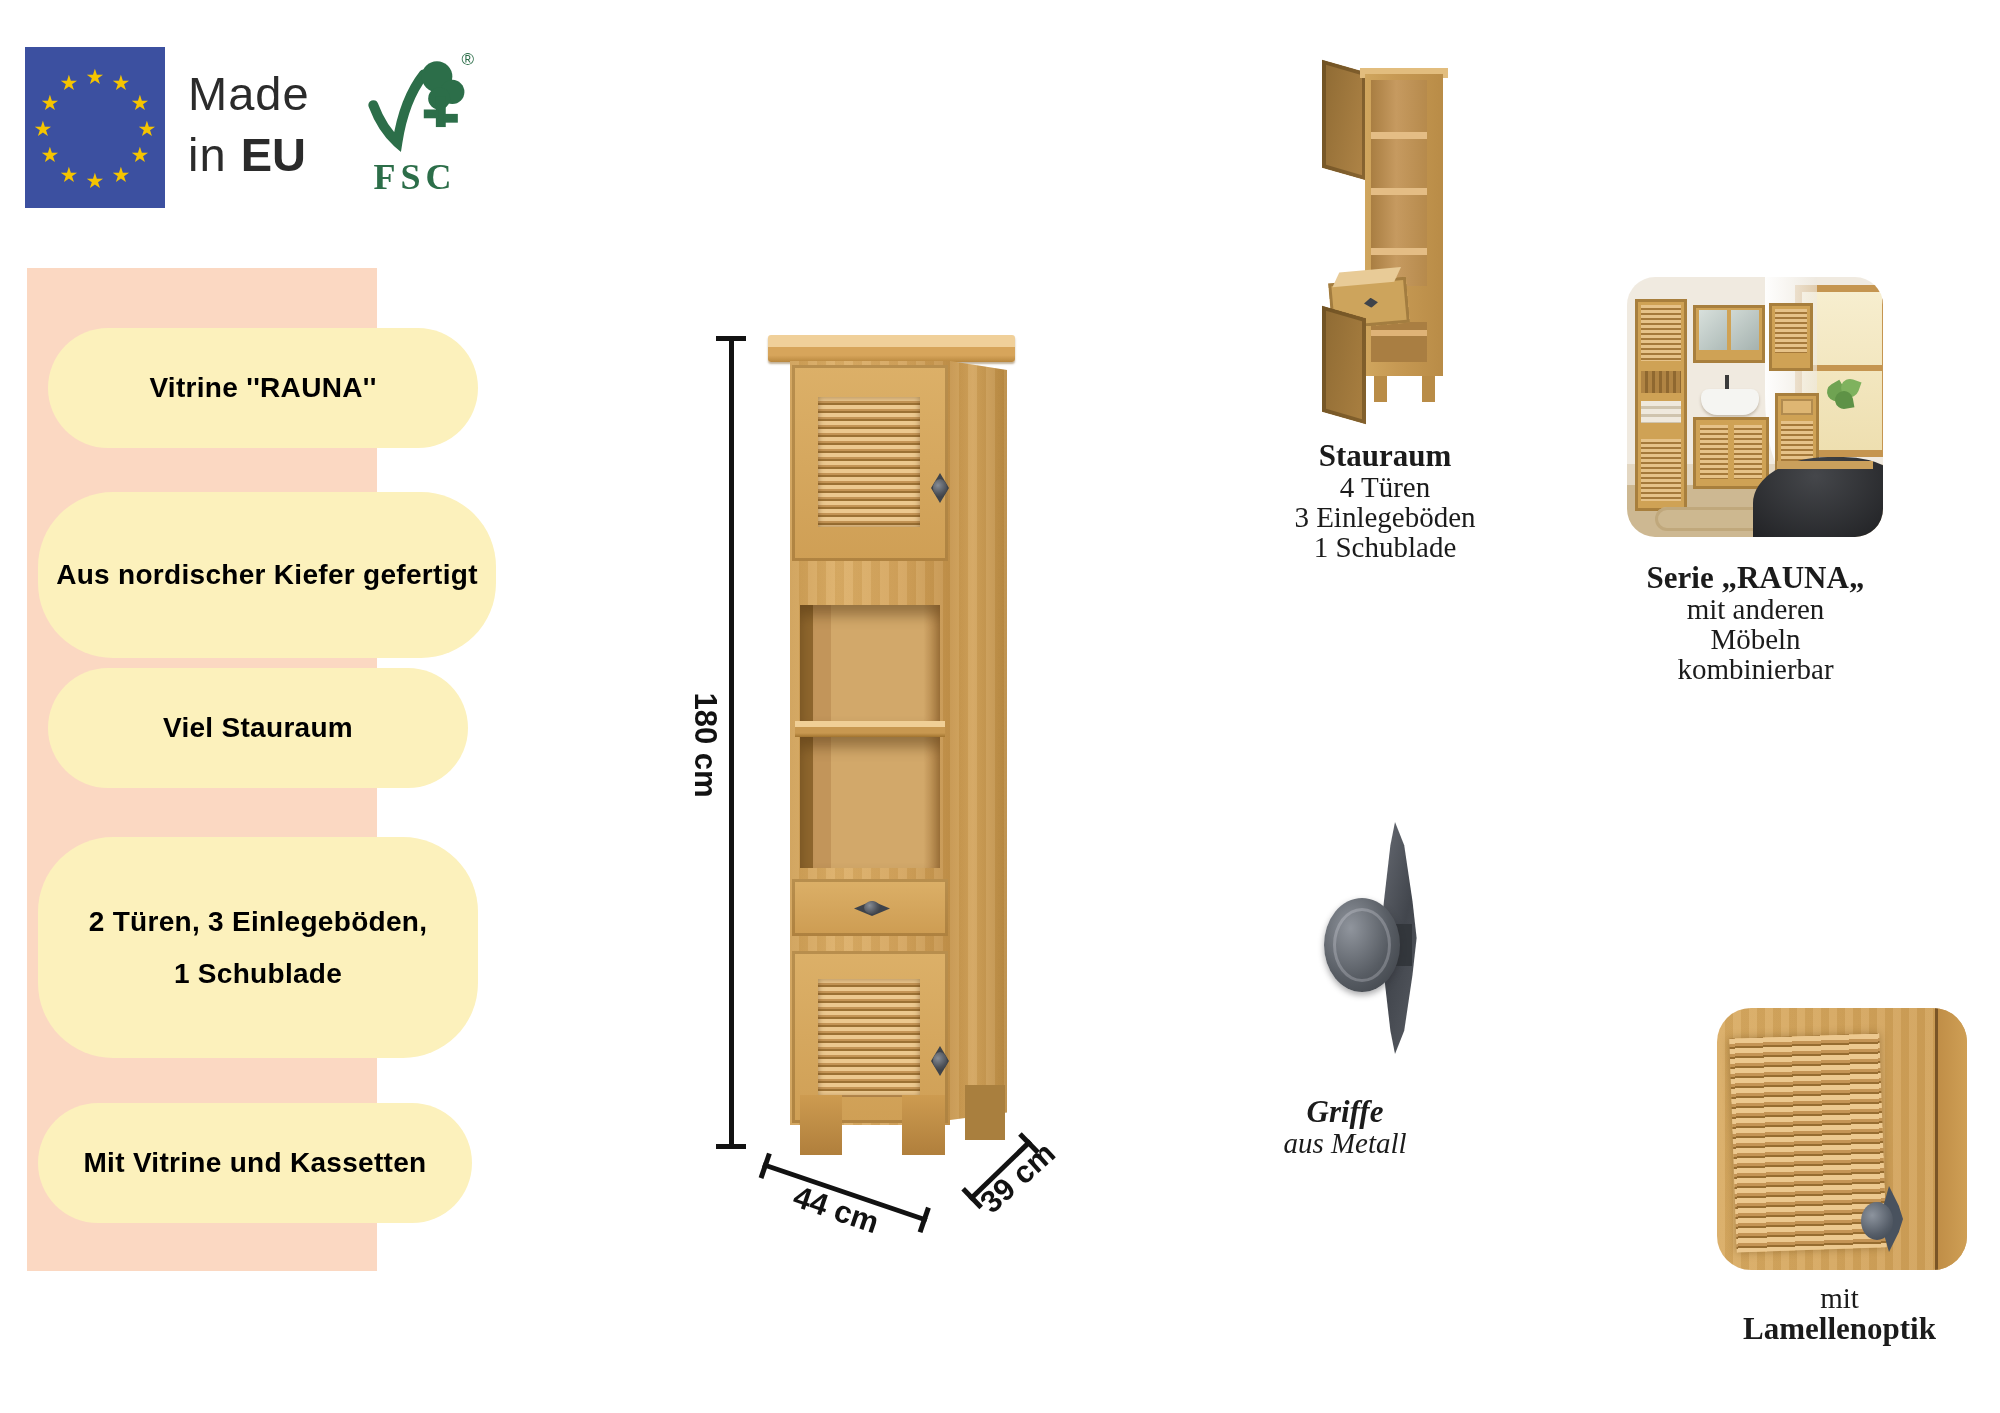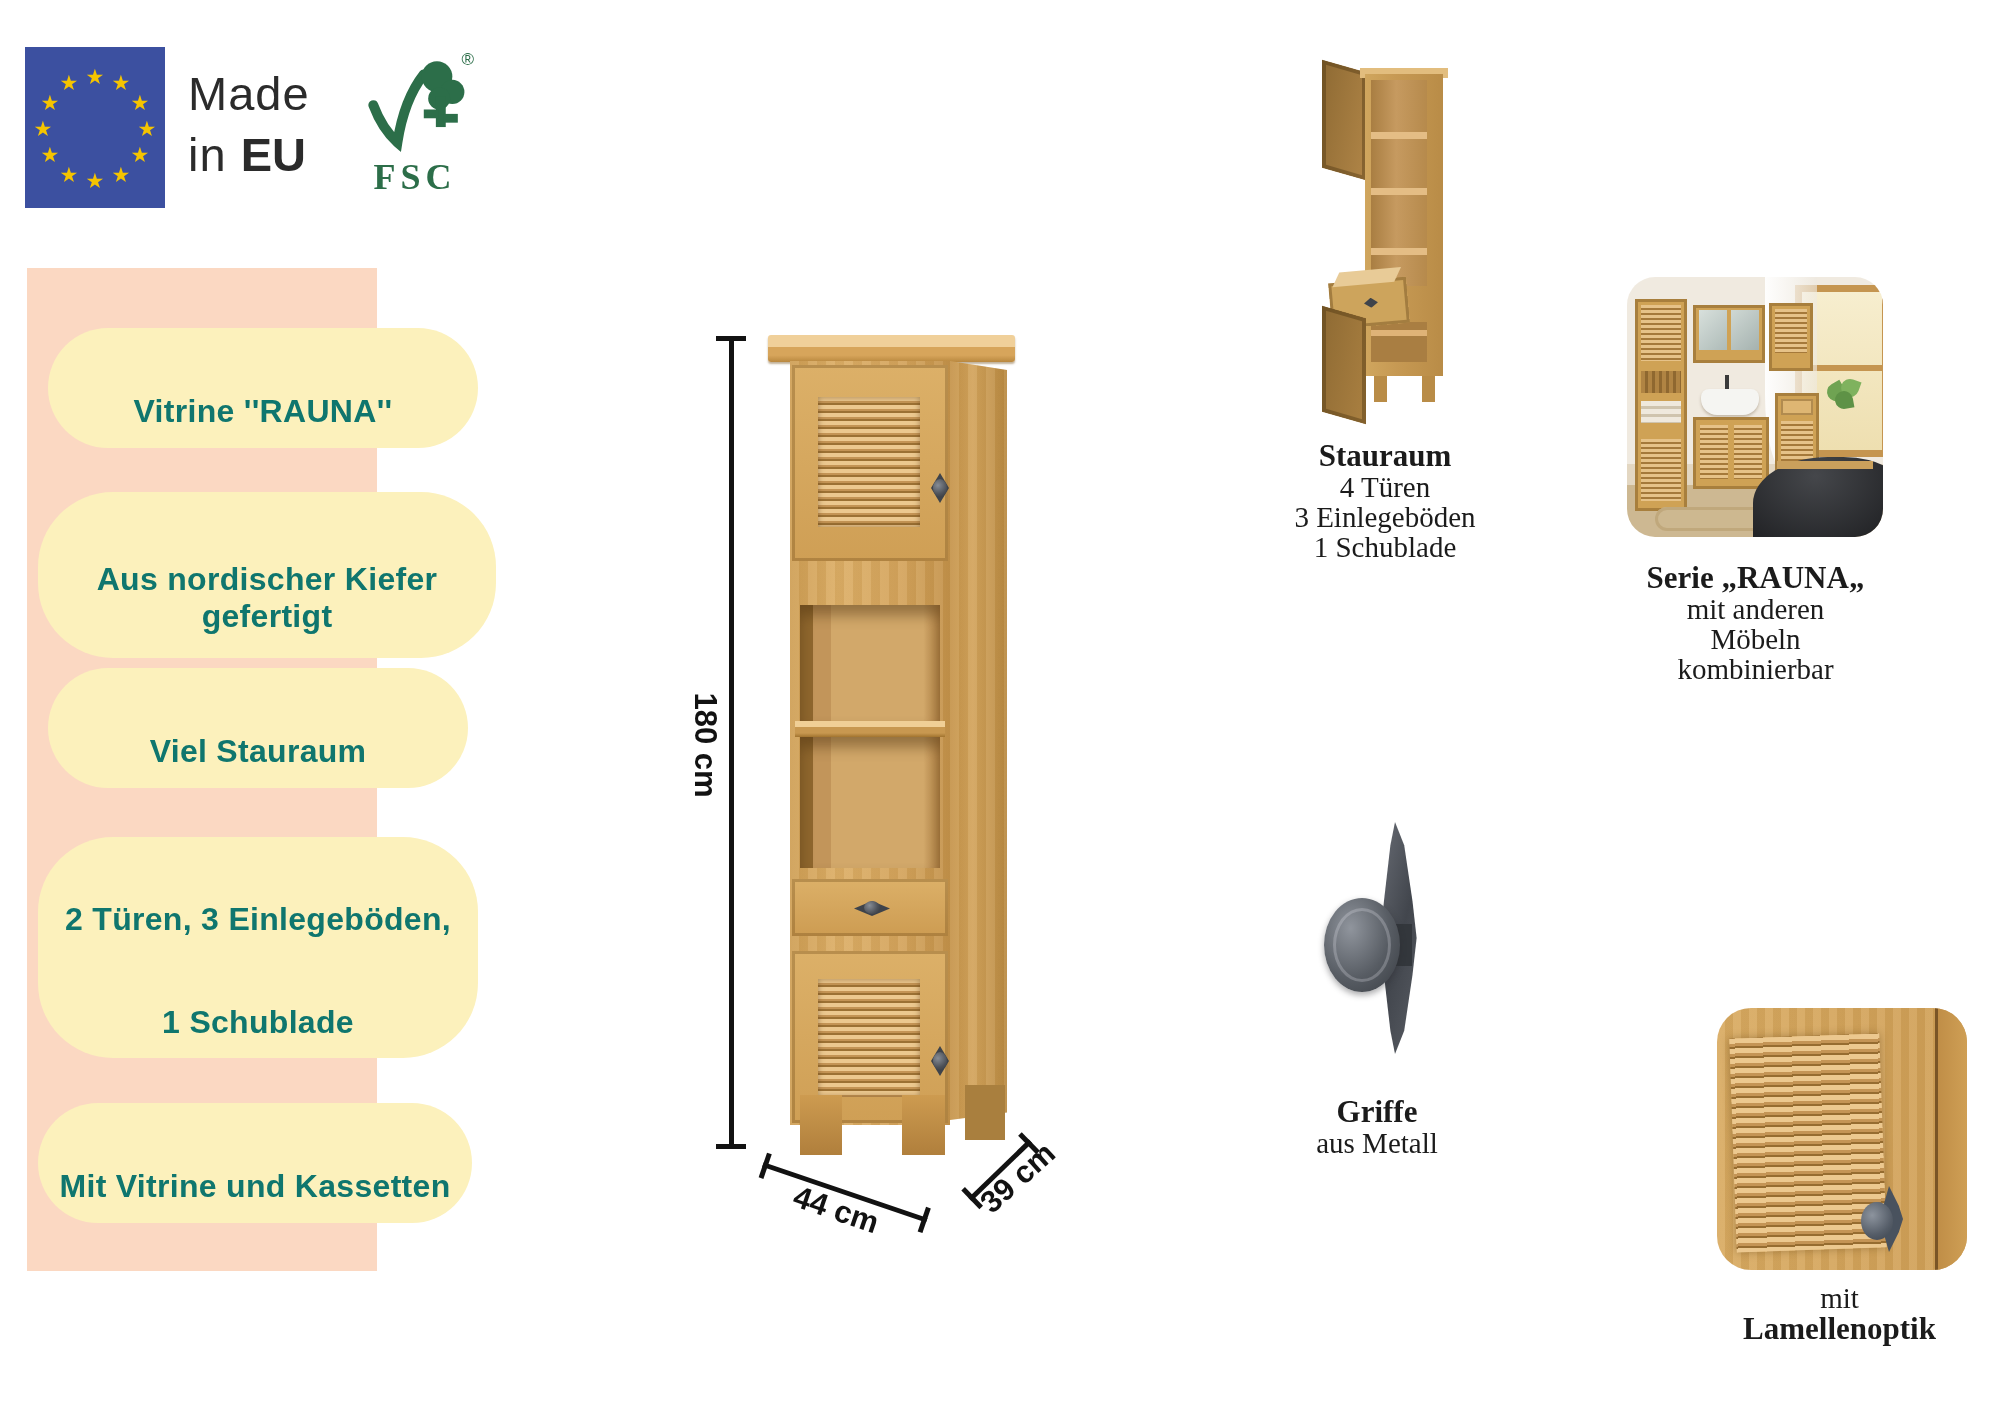--- a/index.html
+++ b/index.html
@@ -20,21 +20,21 @@
   .made-l2{font-size:47px;font-weight:400;margin-top:6px;letter-spacing:1px;}
   .made-l2 .eu-bold{font-weight:800;letter-spacing:0px;}
   .fsc-badge{position:absolute;left:350px;top:48px;width:130px;height:160px;text-align:center;color:#2c6e49;}
   .fsc-badge svg{display:block;margin:0 auto;}
   .fsc-reg{position:absolute;right:6px;top:2px;font-size:17px;color:#2c6e49;}
   .fsc-label{font-family:"Liberation Serif",serif;font-weight:700;font-size:36px;letter-spacing:5px;margin-top:-4px;}
   
   .band{position:absolute;left:27px;top:268px;width:350px;height:1003px;background:#fbd8c2;}
   .pill{position:absolute;background:#fcf1bc;border-radius:75px;display:flex;flex-direction:column;
         align-items:center;justify-content:center;text-align:center;gap:20px;}
-  .pill-line{display:block;font-weight:700;font-size:32px;color:#0f766e;letter-spacing:.3px;margin-top:46px;}
+  .pill-line{display:block;font-weight:700;font-size:28px;color:#000000;letter-spacing:.3px;}
   .pill1{left:48px;top:328px;width:430px;height:120px;}
   .pill2{left:38px;top:492px;width:458px;height:166px;}
   .pill3{left:48px;top:668px;width:420px;height:120px;}
   .pill4{left:38px;top:837px;width:440px;height:221px;}
   .pill5{left:38px;top:1103px;width:434px;height:120px;}
   
   .dim{position:absolute;background:#121212;}
   .dim-v{left:729px;top:338px;width:5px;height:809px;}
   .dim-cap{position:absolute;background:#121212;}
   .cap-top{left:716px;top:336px;width:30px;height:5px;}
@@ -108,21 +108,21 @@
   .oc-door-bot{left:12px;top:252px;width:44px;height:106px;transform:skewY(16deg);
     background:linear-gradient(100deg,#8e6a33,#aa8041);box-shadow:inset 0 0 0 4px rgba(60,40,10,.35);}
   .oc-foot{top:316px;width:13px;height:26px;background:#b98c47;}
   .ocf1{left:64px;} .ocf2{left:112px;}
   
   .caption{position:absolute;text-align:center;color:#1b1b1b;font-family:"Liberation Serif",serif;}
   .cap-title{font-weight:700;font-size:31px;line-height:32px;}
   .cap-line{font-size:29px;line-height:30px;}
   .cap-stauraum{left:1280px;top:440px;width:210px;}
   .cap-serie{left:1633px;top:562px;width:245px;}
-  .cap-griffe{left:1292px;top:1096px;width:170px;}
+  .cap-griffe{left:1260px;top:1096px;width:170px;font-style:italic;}
   .cap-lamellen{left:1737px;top:1283px;width:205px;}
   
   .bath{position:absolute;left:1627px;top:277px;width:256px;height:260px;border-radius:28px;overflow:hidden;
     background:linear-gradient(#f0eae0 0 72%,#e3d7c2 72% 80%,#cdb892 80% 100%);}
   .bath *{position:absolute;}
   .bw-window{left:168px;top:8px;width:80px;height:158px;border:7px solid #c59550;
     background:linear-gradient(#f7eecf,#eedfb0);}
   .bw-window::after{content:"";position:absolute;left:0;top:46%;width:100%;height:6px;background:#c59550;}
   .bw-curtain{left:138px;top:0;width:52px;height:196px;border-radius:0 0 40% 40%;
     background:linear-gradient(90deg,rgba(255,255,255,.95),rgba(238,233,224,.65));}

